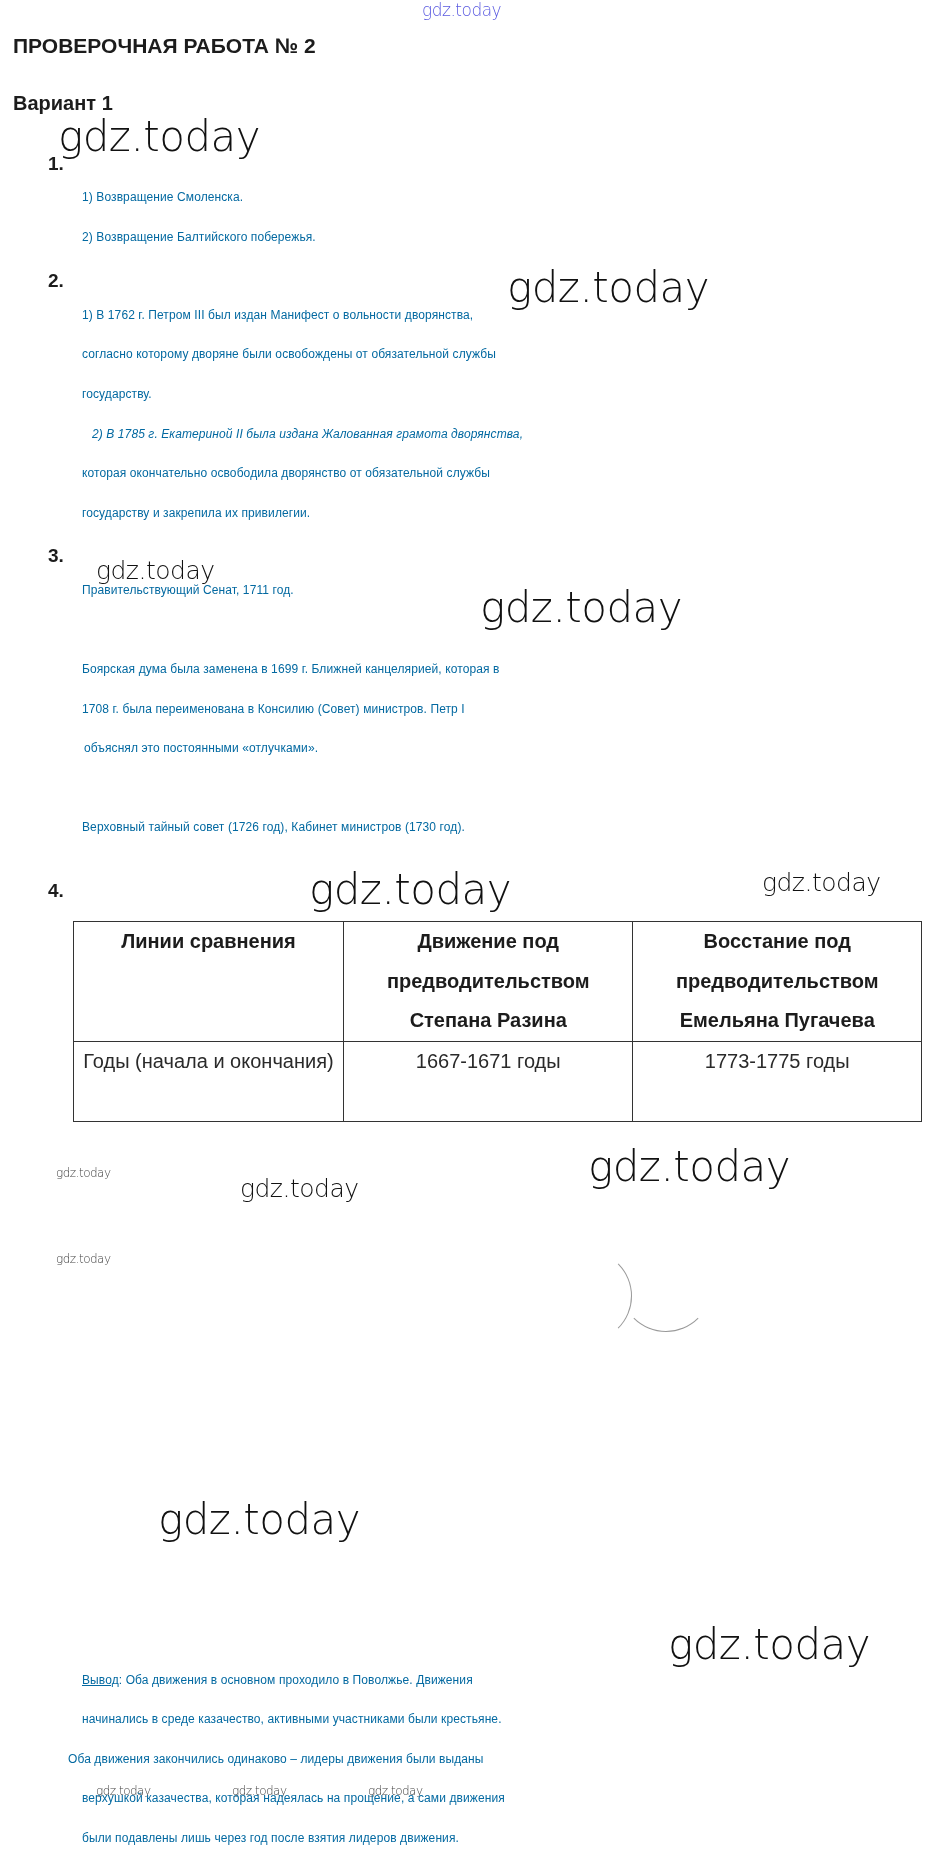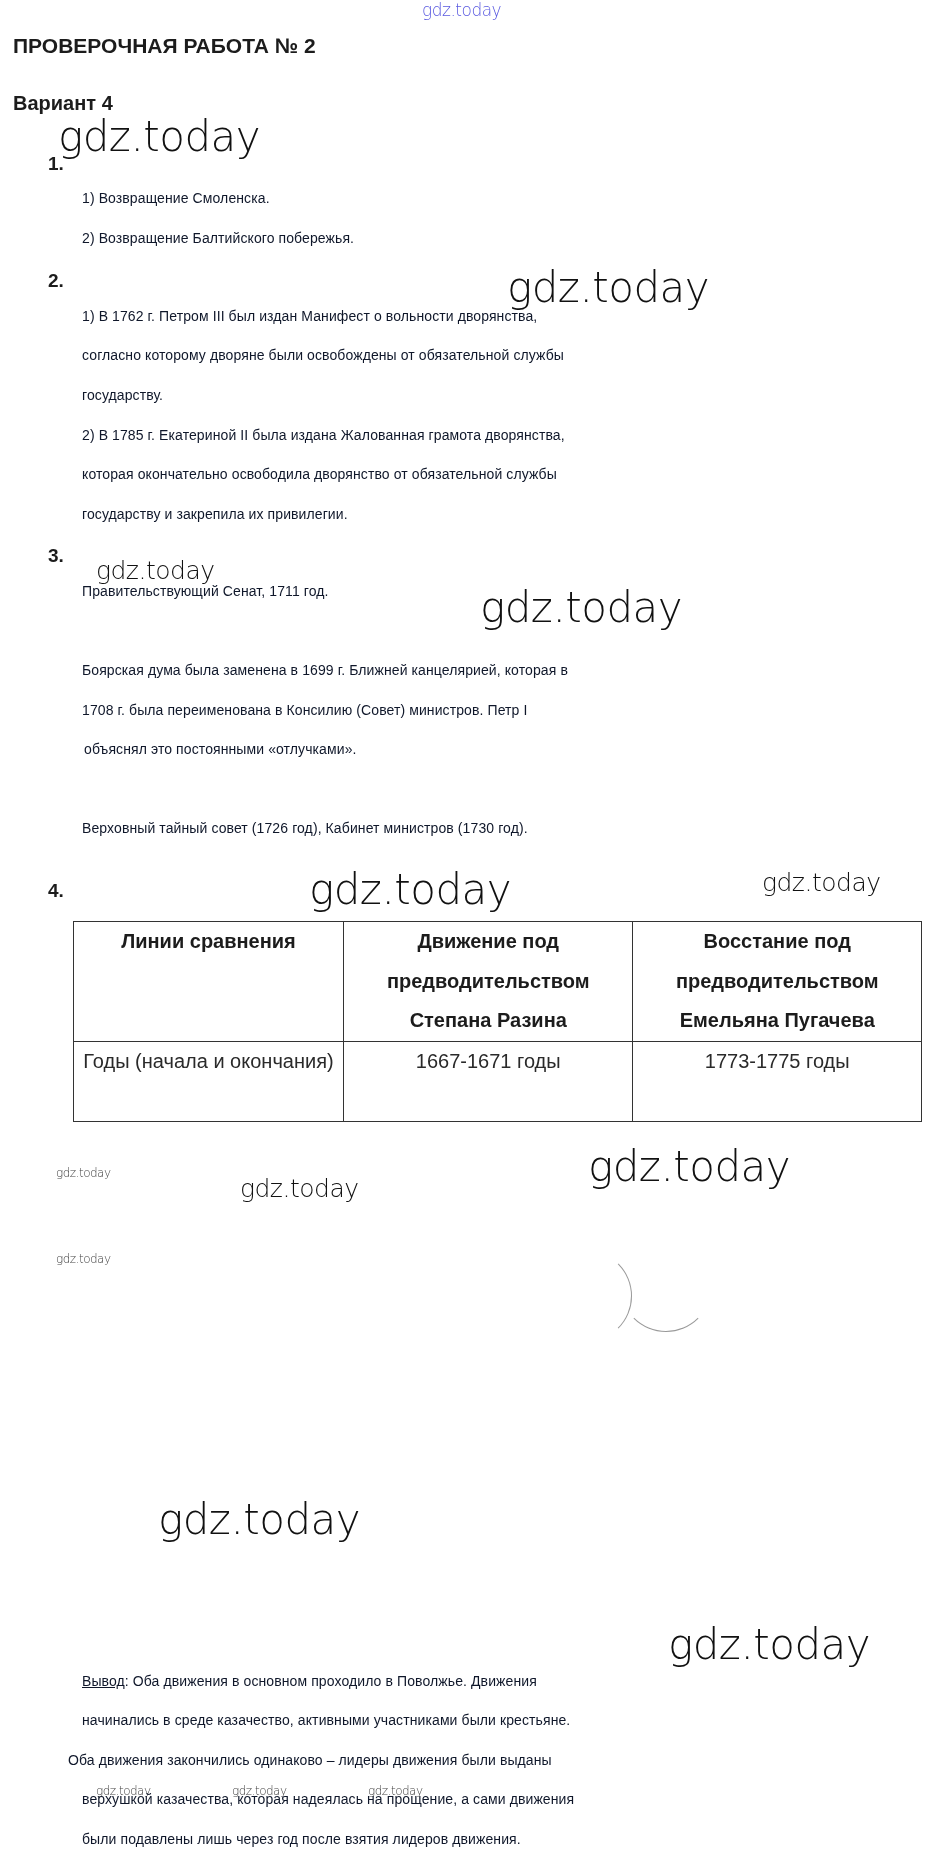--- a/index.html
+++ b/index.html
@@ -1,52 +1,52 @@
 <!DOCTYPE html>
 <html><head>
 <meta charset="utf-8">
 <style>
   html, body { margin:0; padding:0; background:#ffffff; }
   body { width:928px; height:1872px; position:relative; overflow:hidden;
          font-family:"Liberation Sans", sans-serif; color:#222; }
   .abs { position:absolute; white-space:nowrap; }
   .h1 { font-size:21px; font-weight:bold; color:#1c1c1c; }
   .num { font-size:19px; font-weight:bold; color:#1c1c1c; }
-  .txt { font-size:14px; color:#0f172a; letter-spacing:0.1px; }
+  .txt { font-size:12px; color:#0369a1; letter-spacing:0.1px; }
   .wm { font-family:"DejaVu Sans", sans-serif; font-weight:200; color:#111; letter-spacing:-0.5px; }
   .wm-big { font-size:42px; }
   .wm-med { font-size:25px; }
   .wm-sm { font-size:12px; color:#444; }
   .wm-top { font-size:17px; color:#5a5ae0; }
   table.cmp { position:absolute; left:73px; top:921px; width:849px; border-collapse:collapse;padding-left:36px; }
   table.cmp td, table.cmp th { border:1.3px solid #333; vertical-align:top; text-align:center;
     font-size:20px; line-height:39.5px; padding:0 6px; color:#2a2a2a; }
   table.cmp th { font-weight:bold; color:#1c1c1c; }
   .c1 { width:258px; } .c2 { width:277px; } .c3 { width:276px; }
   .u { text-decoration:underline; }
   .scr { position:absolute; border:1px solid #888; border-radius:50%; }
 </style>
 </head>
 <body>
 
 <div class="abs wm wm-top" style="left:422px;top:0px;">gdz.today</div>
 <div class="abs h1" style="left:13px;top:34px;">ПРОВЕРОЧНАЯ РАБОТА № 2</div>
-<div class="abs h1" style="left:13px;top:92px;font-size:20px;">Вариант 4</div>
+<div class="abs h1" style="left:13px;top:92px;font-size:20px;">Вариант 1</div>
 
 <div class="abs num" style="left:48px;top:153px;">1.</div>
 <div class="abs wm wm-big" style="left:58px;top:112px;">gdz.today</div>
 <div class="abs txt" style="left:82px;top:190px;">1) Возвращение Смоленска.</div>
 <div class="abs txt" style="left:82px;top:230px;">2) Возвращение Балтийского побережья.</div>
 
 <div class="abs num" style="left:48px;top:270px;">2.</div>
 <div class="abs wm wm-big" style="left:507px;top:263px;">gdz.today</div>
 <div class="abs txt" style="left:82px;top:308px;">1) В 1762 г. Петром III был издан Манифест о вольности дворянства,</div>
 <div class="abs txt" style="left:82px;top:347px;">согласно которому дворяне были освобождены от обязательной службы</div>
 <div class="abs txt" style="left:82px;top:387px;">государству.</div>
-<div class="abs txt" style="left:82px;top:427px;">2) В 1785 г. Екатериной II была издана Жалованная грамота дворянства,</div>
+<div class="abs txt" style="left:92px;top:427px;font-style:italic;">2) В 1785 г. Екатериной II была издана Жалованная грамота дворянства,</div>
 <div class="abs txt" style="left:82px;top:466px;">которая окончательно освободила дворянство от обязательной службы</div>
 <div class="abs txt" style="left:82px;top:506px;">государству и закрепила их привилегии.</div>
 
 <div class="abs num" style="left:48px;top:545px;">3.</div>
 <div class="abs wm wm-med" style="left:96px;top:556px;">gdz.today</div>
 <div class="abs txt" style="left:82px;top:583px;">Правительствующий Сенат, 1711 год.</div>
 <div class="abs wm wm-big" style="left:480px;top:583px;">gdz.today</div>
 <div class="abs txt" style="left:82px;top:662px;text-align:center;">Боярская дума была заменена в 1699 г. Ближней канцелярией, которая в</div>
 <div class="abs txt" style="left:82px;top:702px;">1708 г. была переименована в Консилию (Совет) министров. Петр I</div>
 <div class="abs txt" style="left:84px;top:741px;">объяснял это постоянными «отлучками».</div>

